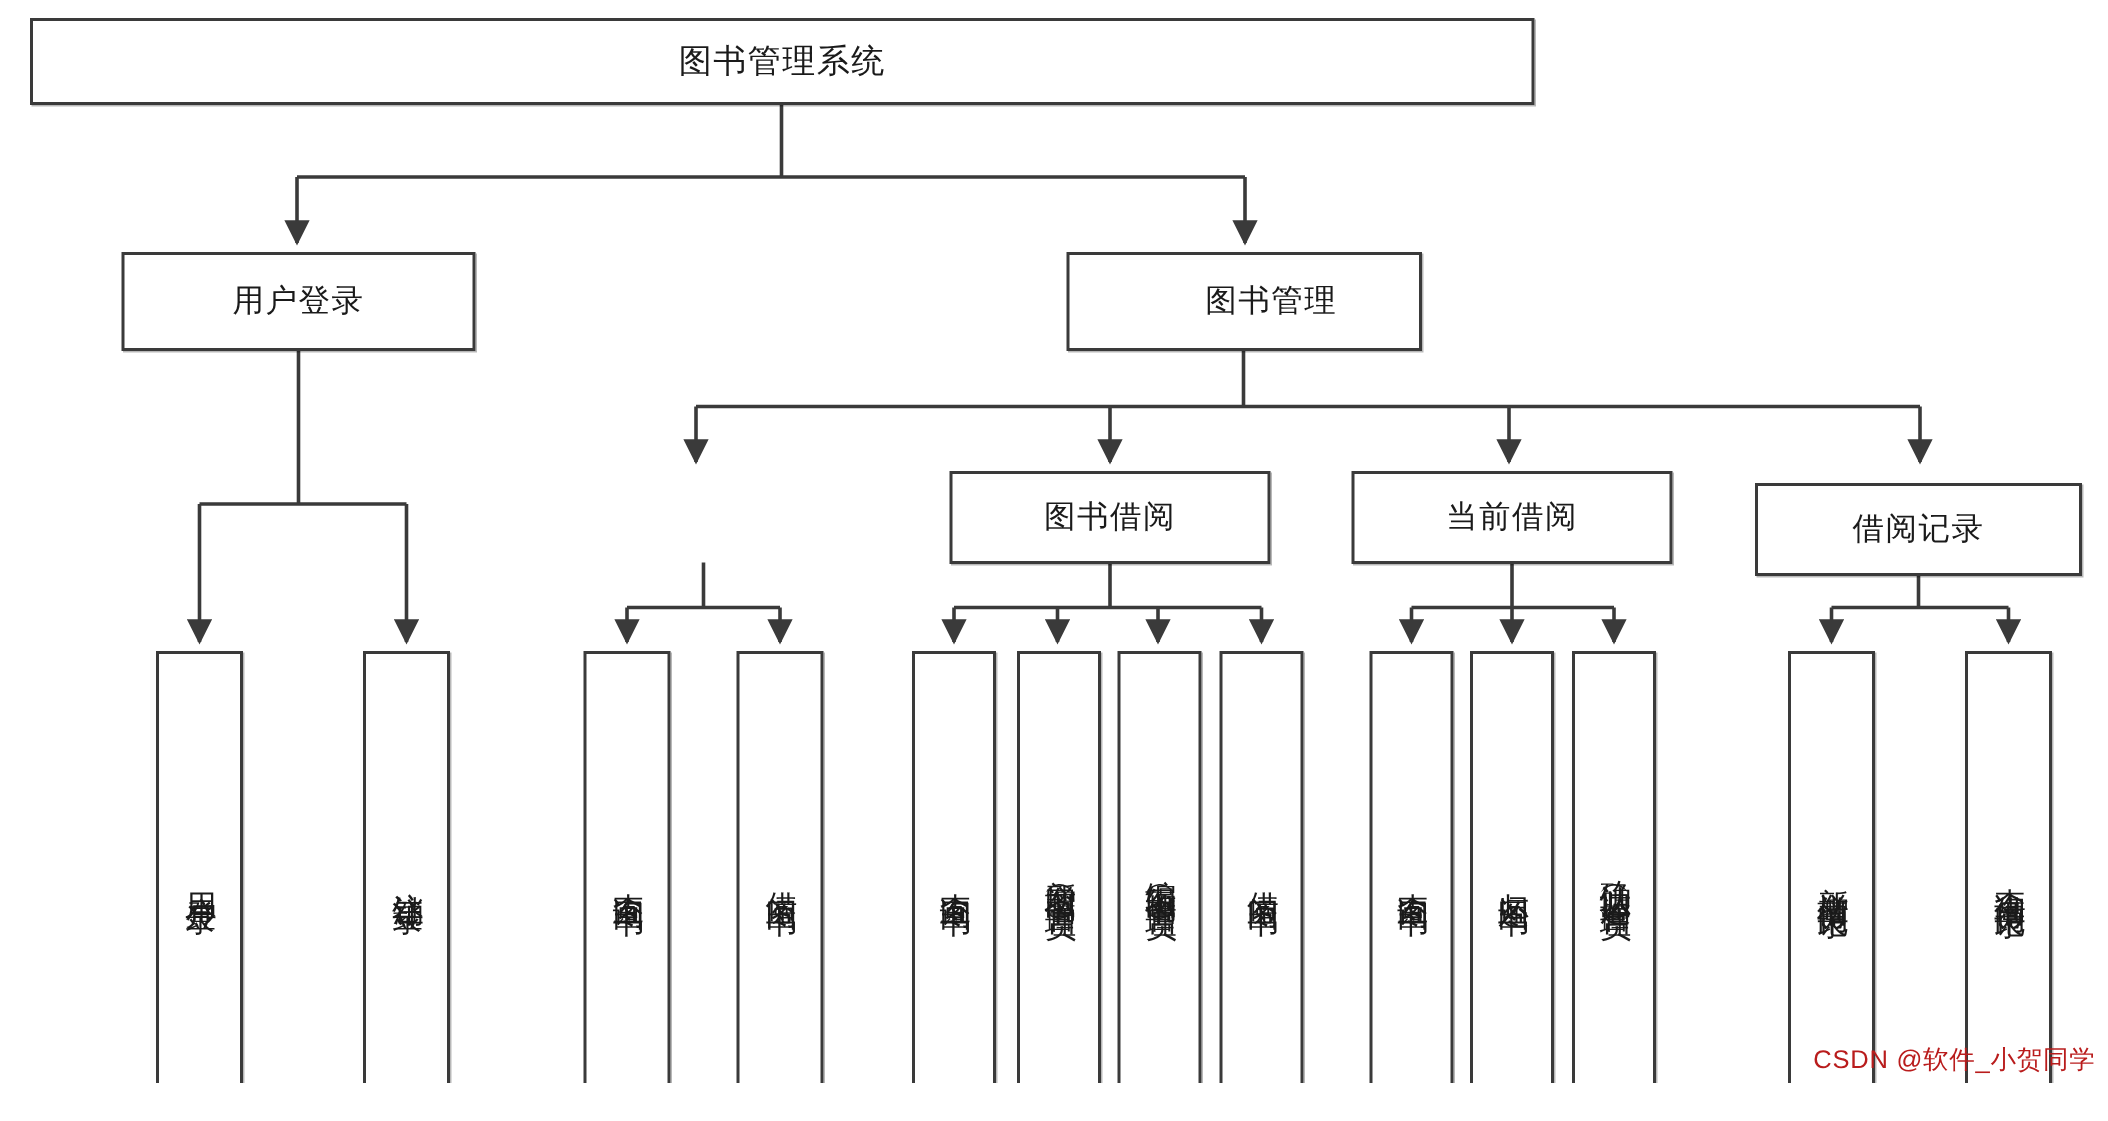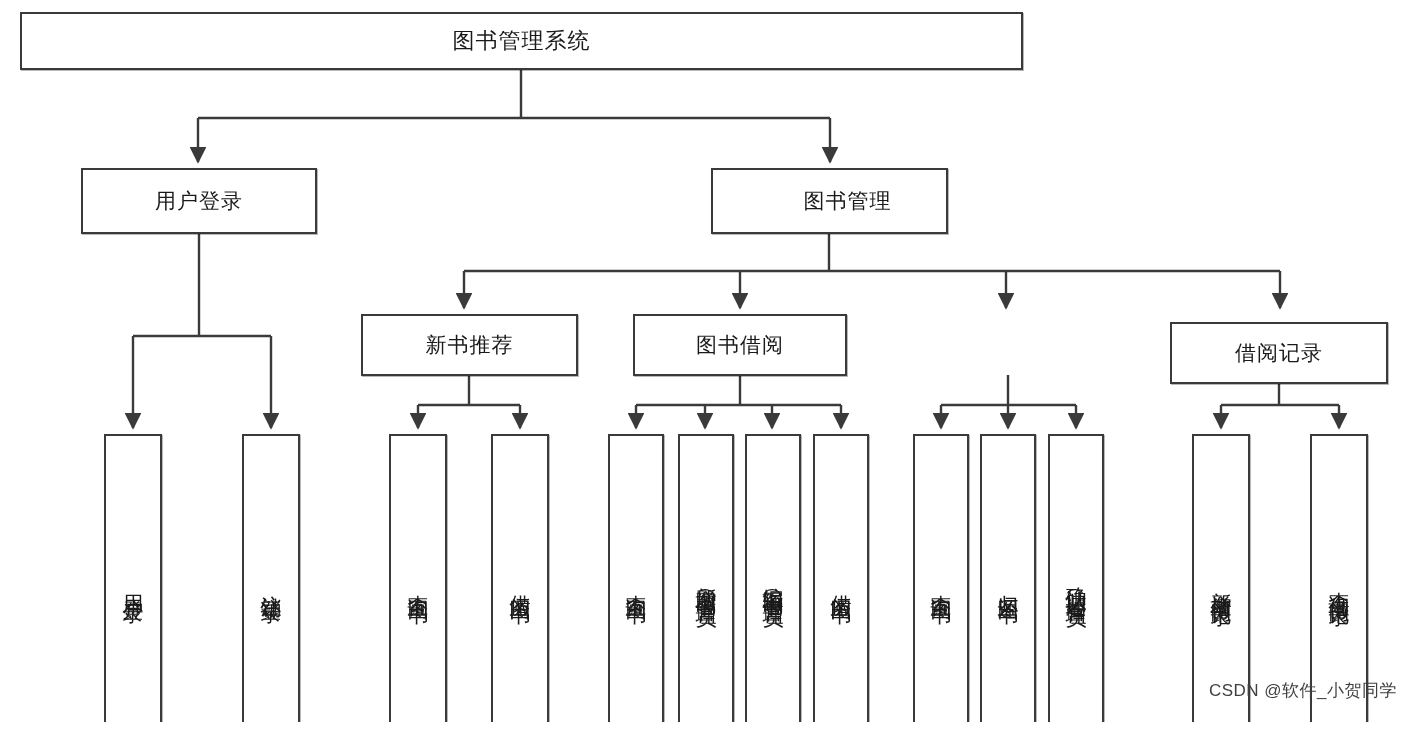--- a/index.html
+++ b/index.html
@@ -54,23 +54,23 @@
     white-space: nowrap;
   }
   .node.vertical .vtext {
     writing-mode: vertical-rl;
     text-orientation: upright;
     display: block;
   }
   .watermark {
     position: absolute;
     right: 8px;
-    bottom: 20px;
+    bottom: 4px;
     font-size: 17px;
-    color: #404040;
+    color: #b91c1c;
     letter-spacing: 0.5px;
     white-space: nowrap;
   }
 </style>
 </head>
 <body>
 
 <div id="canvas">
 
   <svg class="connectors" viewBox="0 0 1405 747" xmlns="http://www.w3.org/2000/svg">
@@ -127,25 +127,25 @@
     <span>图书管理系统</span>
   </div>
 
   <div class="node horizontal" style="left:81px; top:168px; width:236px; height:66px;">
     <span>用户登录</span>
   </div>
   <div class="node horizontal" style="left:711px; top:168px; width:237px; height:66px;padding-left:36px;">
     <span>图书管理</span>
   </div>
 
-  <div class="node horizontal" style="left:361px; top:314px; width:217px; height:62px;">
-    <span>新书推荐</span>
-  </div>
   <div class="node horizontal" style="left:633px; top:314px; width:214px; height:62px;text-align:right;">
     <span>图书借阅</span>
+  </div>
+  <div class="node horizontal" style="left:901px; top:314px; width:214px; height:62px;">
+    <span>当前借阅</span>
   </div>
   <div class="node horizontal" style="left:1170px; top:322px; width:218px; height:62px;">
     <span>借阅记录</span>
   </div>
 
   <div class="node vertical" style="left:104px; top:434px; width:58px; height:299px;">
     <span class="vtext">用户登录</span>
   </div>
   <div class="node vertical" style="left:242px; top:434px; width:58px; height:299px;">
     <span class="vtext">注销登录</span>

